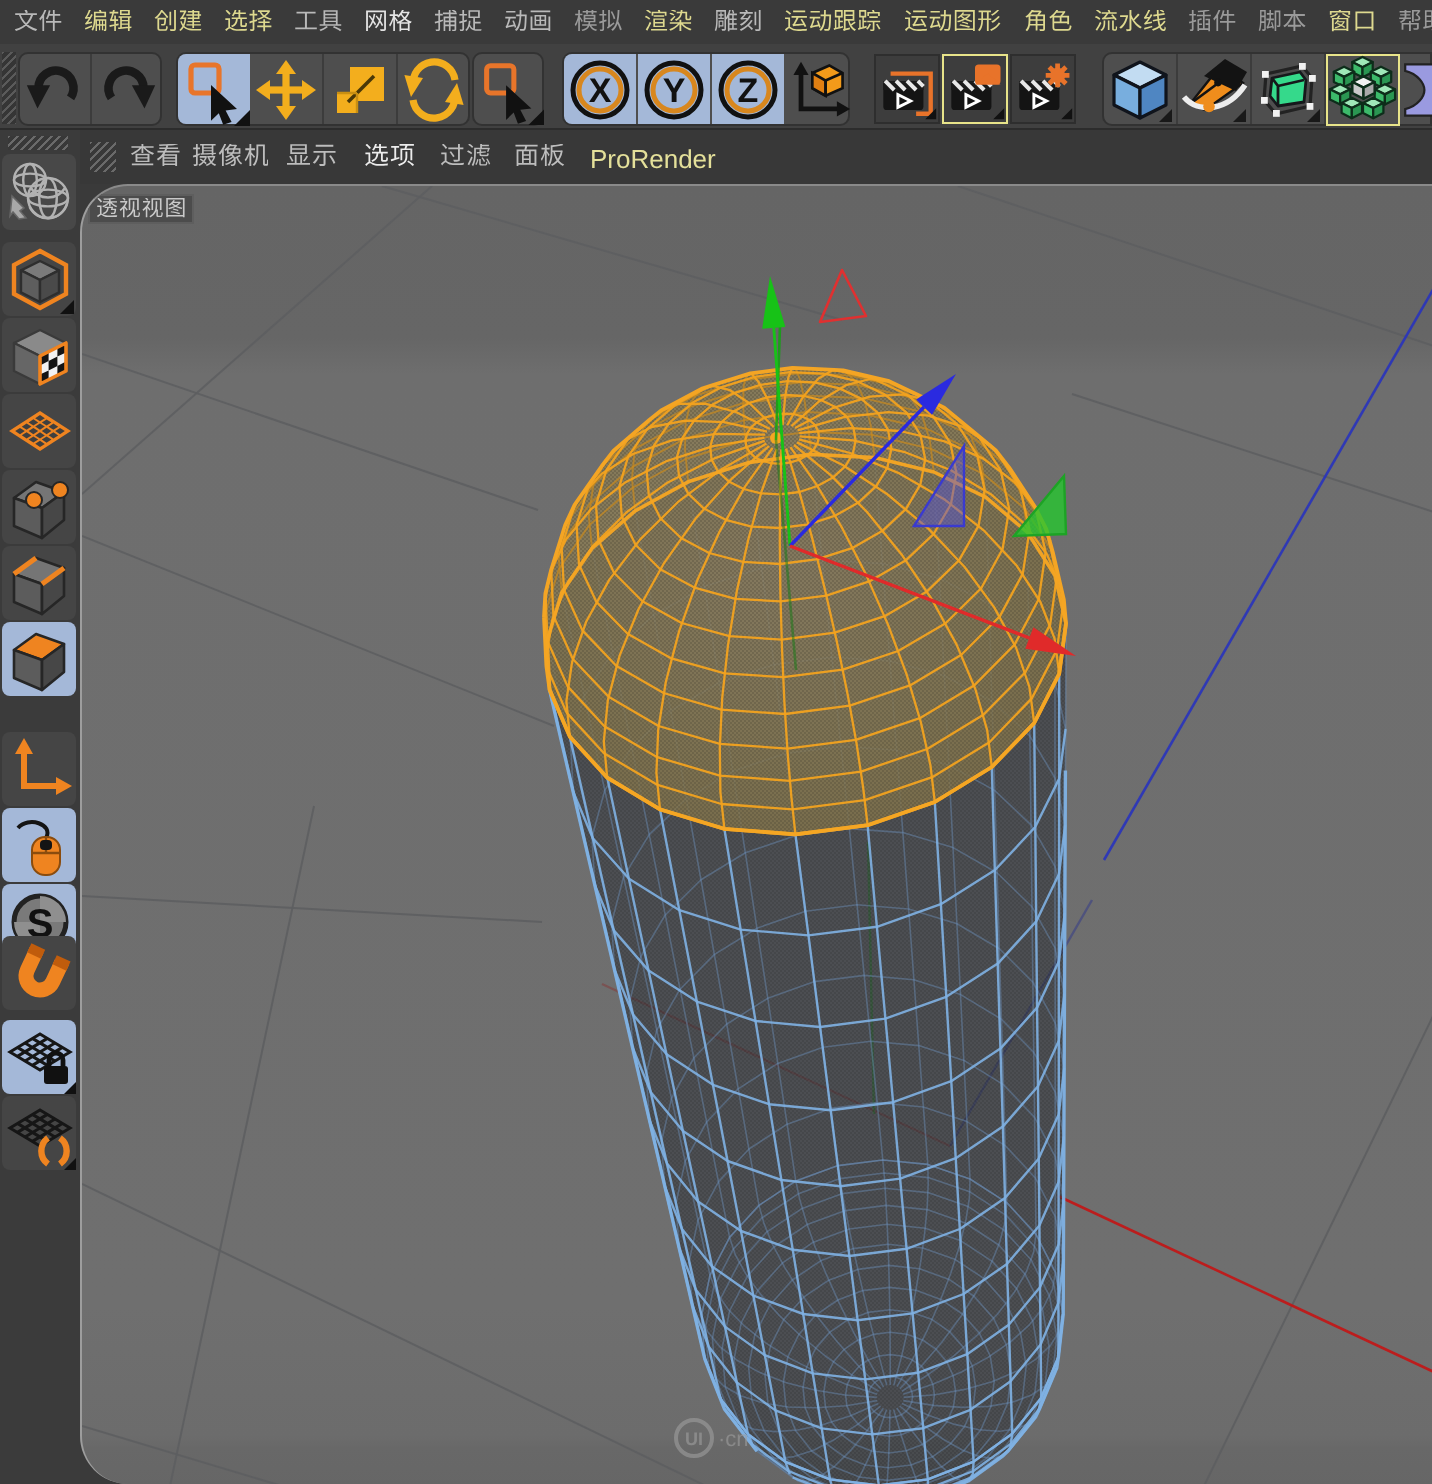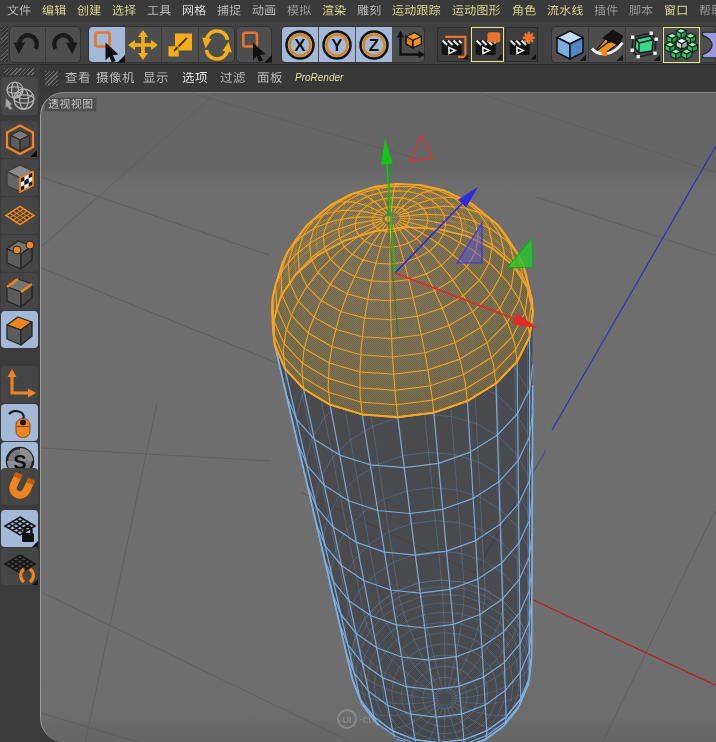--- a/index.html
+++ b/index.html
@@ -399,21 +399,21 @@
         <use href="#cg52" transform="translate(13.0,10.0) scale(0.012500,-0.012500)"></use>
       </svg></span>
     <span class="m2" style="left:180px"><svg width="26" height="16" viewBox="0 0 26 16" style="display:inline-block;vertical-align:top" fill="#bdbdbd">
         <use href="#cg46" transform="translate(0.0,10.0) scale(0.012500,-0.012500)"></use>
         <use href="#cg31" transform="translate(13.0,10.0) scale(0.012500,-0.012500)"></use>
       </svg></span>
     <span class="m2" style="left:217px"><svg width="26" height="16" viewBox="0 0 26 16" style="display:inline-block;vertical-align:top" fill="#bdbdbd">
         <use href="#cg51" transform="translate(0.0,10.0) scale(0.012500,-0.012500)"></use>
         <use href="#cg23" transform="translate(13.0,10.0) scale(0.012500,-0.012500)"></use>
       </svg></span>
-    <span class="m2" style="left:255px;color:#e4e09a;font-size:10px;font-style:italic;">ProRender</span>
+    <span class="m2" style="left:255px;color:#e4e09a;font-size:13px;">ProRender</span>
   </div>
 <div id="sidebar">
   <div class="grip"></div>
   <div class="sbtn" style="top:12px;height:38px;background:#484848;">
       <svg width="36" height="36" viewBox="0 0 36 36" style="">
         <g stroke="#b2b2b2" fill="none" stroke-width="1.2">
 <circle cx="13" cy="12" r="8"></circle>
           <ellipse cx="13" cy="12" rx="3.4" ry="8"></ellipse>
           <ellipse cx="13" cy="12" rx="8" ry="3.2"></ellipse>
 <circle cx="22" cy="21" r="10"></circle>

